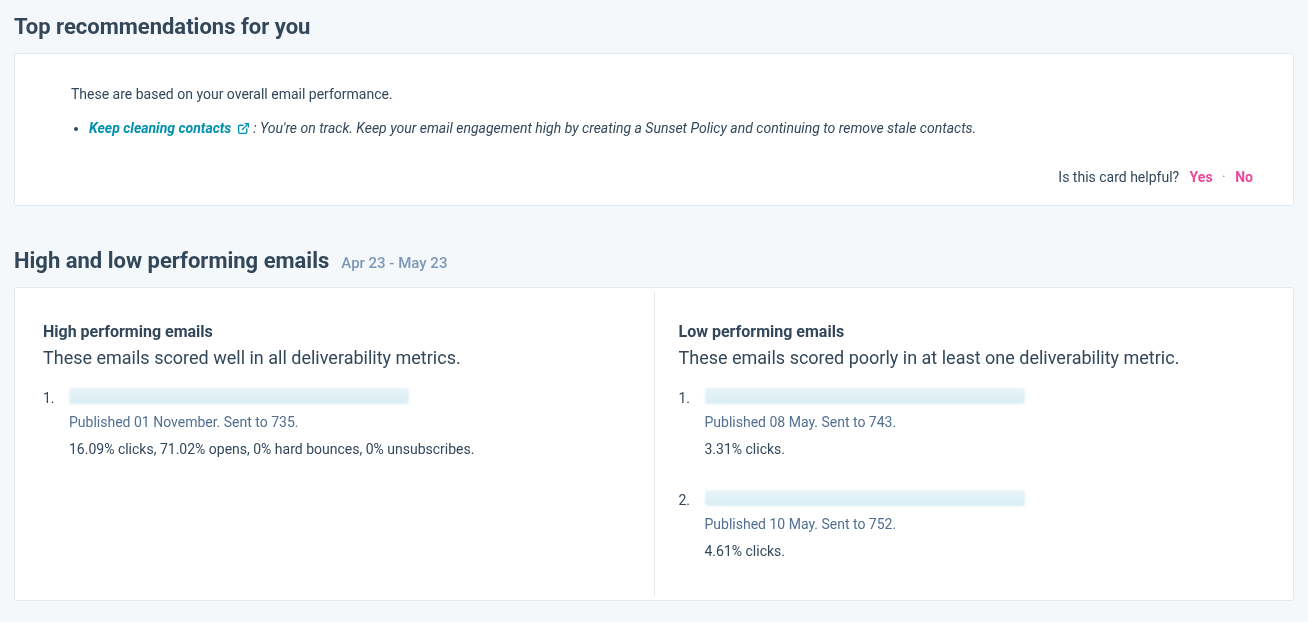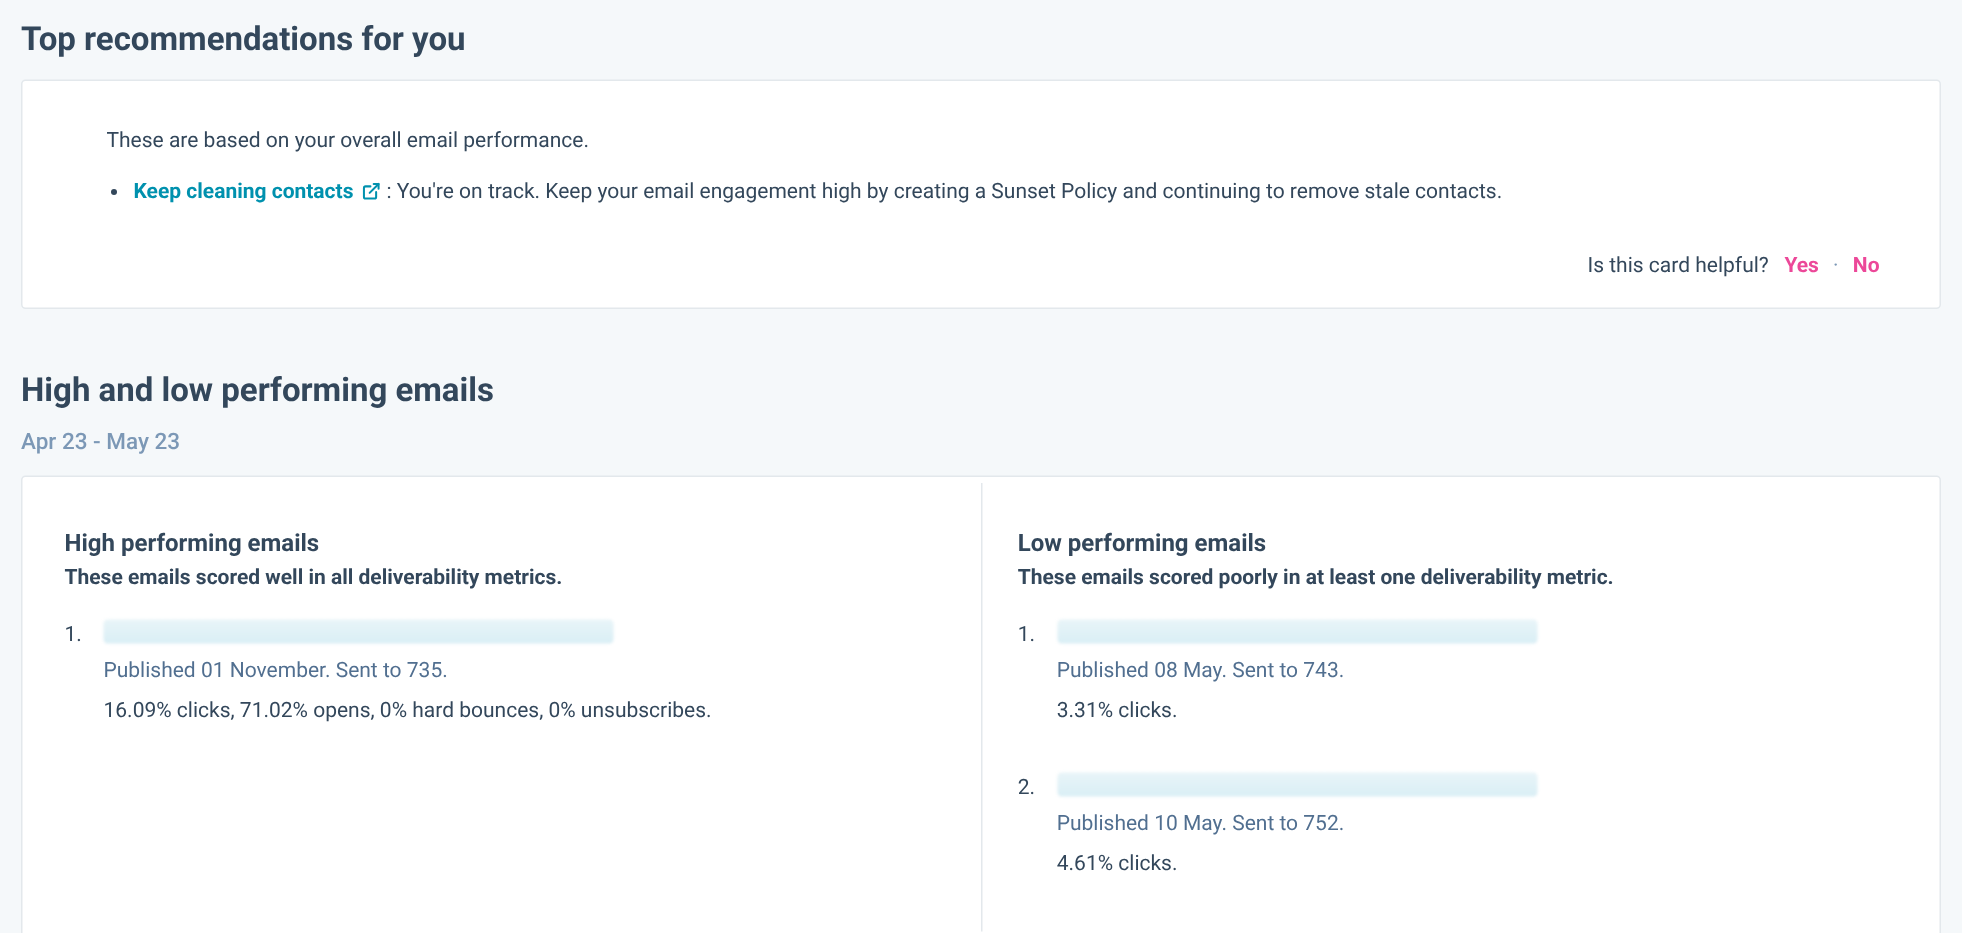--- a/index.html
+++ b/index.html
@@ -24,20 +24,21 @@
     padding: 12px 40px 20px 40px;
   }
   .rec-intro {
     font-size: 14px;
     color: #33475b;
     margin: 20px 0 16px 16px;
   }
   ul.rec-list {
     margin: 0 0 8px 16px;
     padding-left: 18px;
+    font-style: italic;
   }
   ul.rec-list li {
     font-size: 14px;
     color: #33475b;
     line-height: 1.5;
   }
   .rec-link {
     color: #0091ae;
     font-weight: 700;
     text-decoration: none;
@@ -61,21 +62,20 @@
   }
   .feedback-sep {
     color: #7c98b6;
     margin: 0 6px;
   }
   .section-header-row {
     display: flex;
     align-items: baseline;
     gap: 12px;
     margin: 42px 0 14px 0;
-    flex-direction: column;
   }
   .date-range {
     color: #7c98b6;
     font-size: 15px;
     font-weight: 500;
   }
   .perf-card {
     background: #ffffff;
     border: 1px solid #e3e8ec;
     border-radius: 3px;
@@ -89,24 +89,23 @@
   .perf-col.left {
     border-right: 1px solid #e3e8ec;
   }
   .col-title {
     font-size: 16px;
     font-weight: 700;
     color: #33475b;
     margin: 0 0 6px 0;
   }
   .col-sub {
-    font-size: 14px;
+    font-size: 18px;
     color: #33475b;
     margin: 0 0 20px 0;
-    font-weight: bold;
   }
   .email-row {
     display: flex;
     gap: 14px;
     margin-bottom: 30px;
   }
   .email-row:last-child { margin-bottom: 0; }
   .email-num {
     font-size: 14px;
     color: #33475b;

